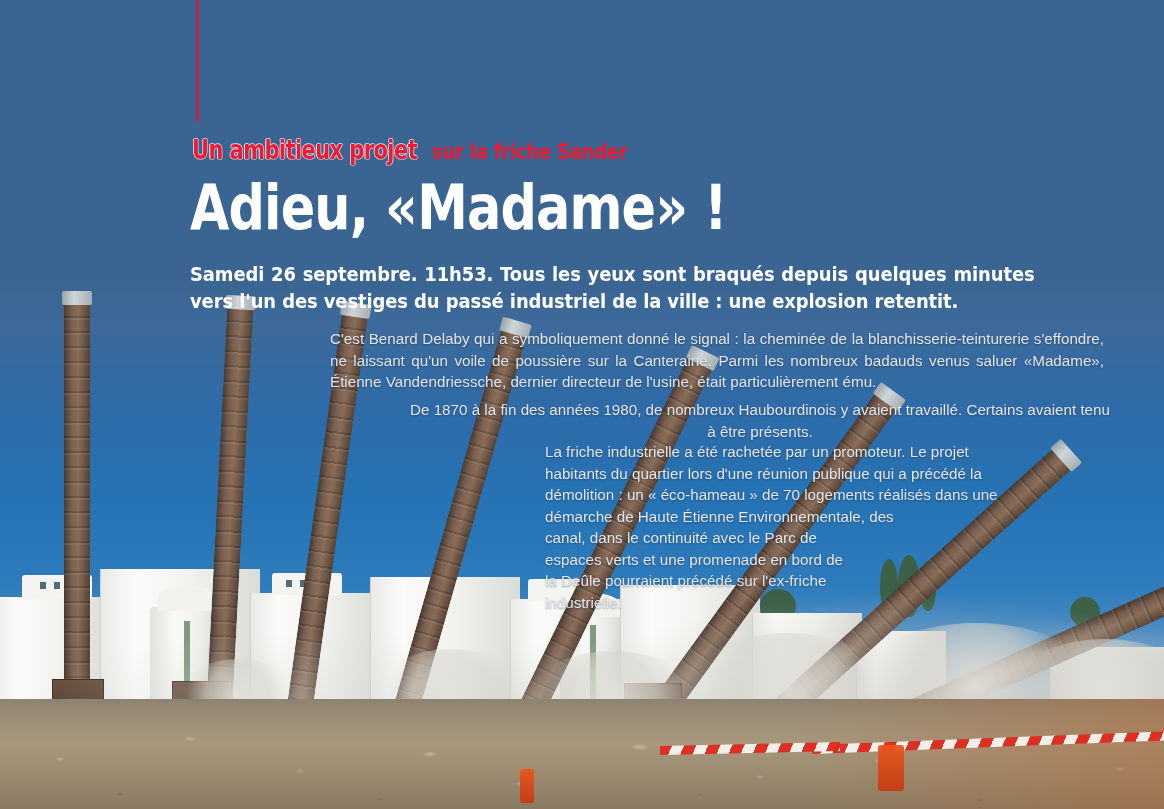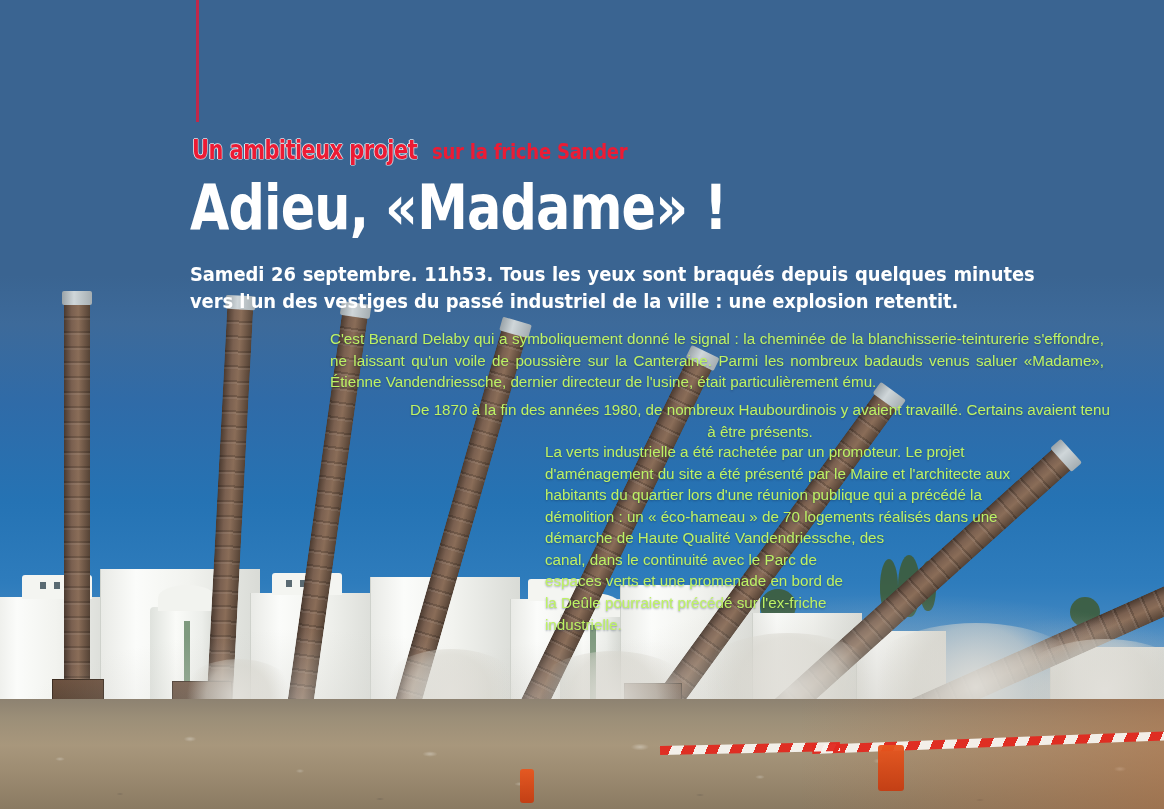--- a/index.html
+++ b/index.html
@@ -262,21 +262,21 @@
     letter-spacing: -0.1px;
     text-align: justify;
     transform: scaleX(0.92);
     transform-origin: left top;
   }
 
   .para {
     font-family: "Liberation Sans", sans-serif;
     font-size: 15.2px;
     line-height: 1.42;
-    color: #bef264;
+    color: #e5e5e5;
     text-align: justify;
     text-shadow: 0 1px 2px rgba(20,40,70,0.45);
   }
   .para.p1 {
     position: absolute;
     left: 330px; top: 328px;
     width: 774px;
   }
   .para.p2 {
     position: absolute;
@@ -413,25 +413,24 @@
 
     <h1 class="headline">Adieu, «Madame» !</h1>
 
     <p class="lead">Samedi 26 septembre. 11h53. Tous les yeux sont braqués depuis quelques minutes vers l'un des vestiges du passé industriel de la ville : une explosion retentit.</p>
 
     <p class="para p1">C'est Benard Delaby qui a symboliquement donné le signal : la cheminée de la blanchisserie-teinturerie s'effondre, ne laissant qu'un voile de poussière sur la Canteraine. Parmi les nombreux badauds venus saluer «Madame», Étienne Vandendriessche, dernier directeur de l'usine, était particulièrement ému.</p>
 
     <p class="para p2">De 1870 à la fin des années 1980, de nombreux Haubourdinois y avaient travaillé. Certains avaient tenu à être présents.</p>
 
     <div class="para p3">
-      <span class="l just">La verts industrielle a été rachetée par un promoteur. Le projet</span>
-      <span class="l just">d'aménagement du site a été présenté par le Maire et l'architecte aux</span>
+      <span class="l just">La friche industrielle a été rachetée par un promoteur. Le projet</span>
       <span class="l just">habitants du quartier lors d'une réunion publique qui a précédé la</span>
       <span class="l">démolition : un « éco-hameau » de 70 logements réalisés dans une</span>
-      <span class="l">démarche de Haute Qualité Vandendriessche, des</span>
+      <span class="l">démarche de Haute Étienne Environnementale, des</span>
       <span class="l">canal, dans le continuité avec le Parc de</span>
       <span class="l">espaces verts et une promenade en bord de</span>
       <span class="l">la Deûle pourraient précédé sur l'ex-friche</span>
       <span class="l">industrielle.</span>
     </div>
 
   </div>
 </div>
 
 </body></html>

